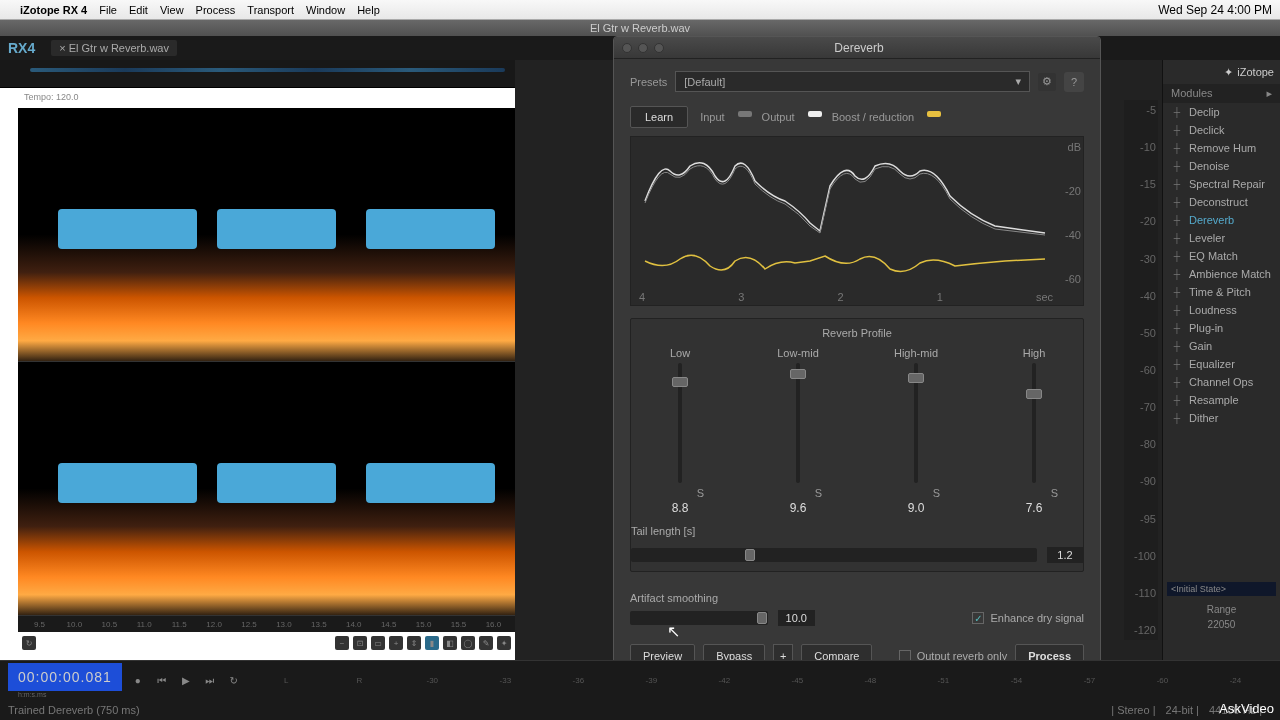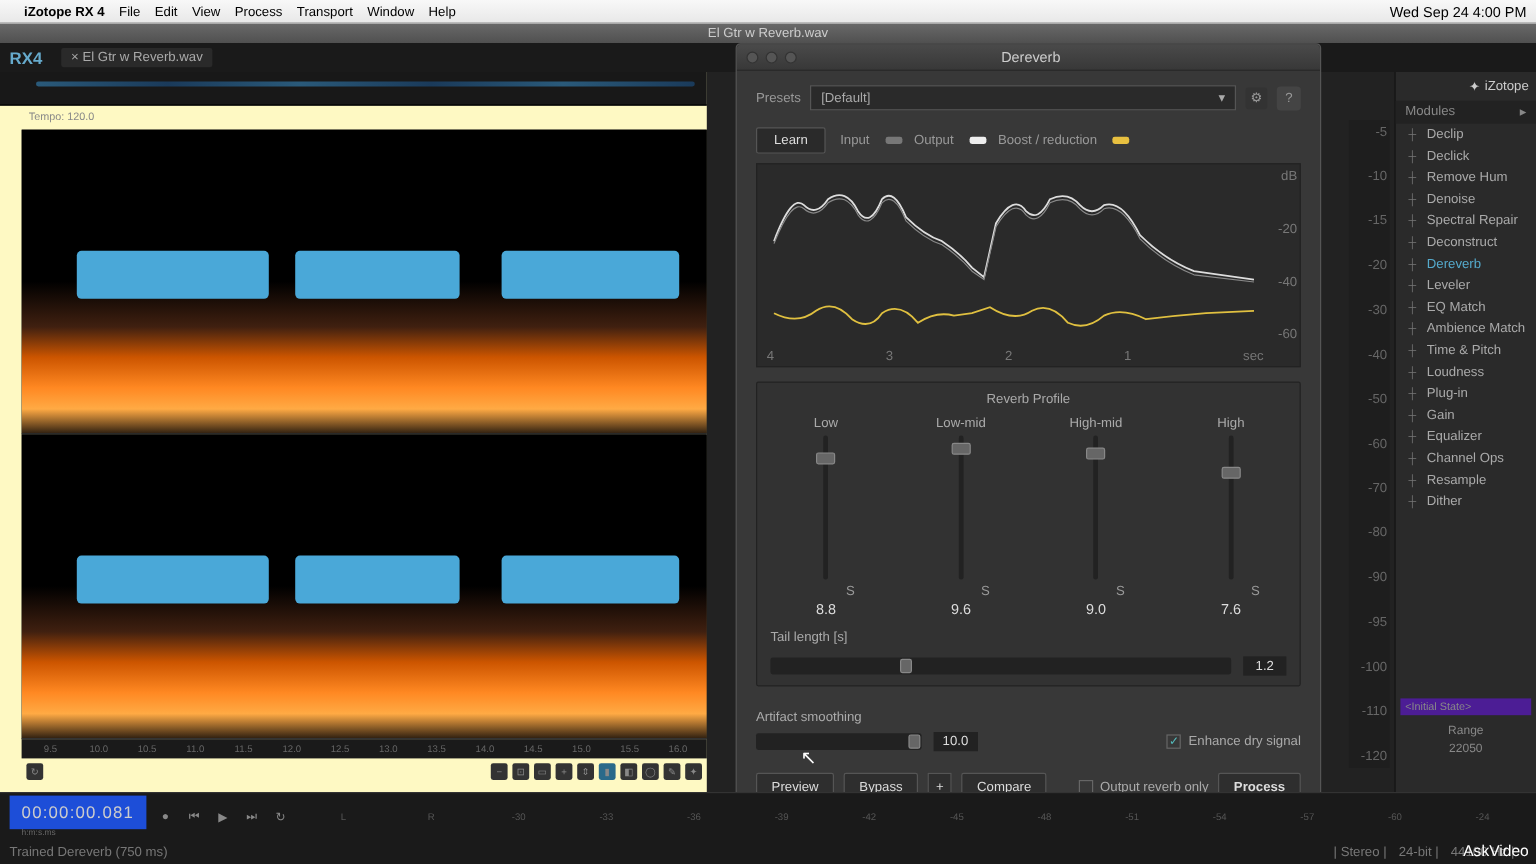--- a/index.html
+++ b/index.html
@@ -9,21 +9,21 @@
 .menubar .app-name{font-weight:bold;margin-right:12px}
 .menubar .menu-item{margin-right:12px;cursor:default}
 .menubar .spacer{flex:1}
 .menubar .status{margin-left:8px;font-size:12px}
 .titlebar{height:16px;background:linear-gradient(#686868,#505050);display:flex;align-items:center;justify-content:center;color:#ccc;font-size:10px}
 .main{position:relative;height:684px;background:#222}
 .top-row{height:24px;background:#1a1a1a;display:flex;align-items:center;padding:0 8px}
 .logo{color:#6ac;font-weight:bold;font-size:14px;margin-right:16px}
 .tab{background:#2a2a2a;padding:2px 8px;color:#aaa;border-radius:2px}
 .content{position:relative;height:640px}
-.spectro{position:absolute;left:0;top:0;width:589px;height:600px;background:#fef9c3}
+.spectro{position:absolute;left:0;top:0;width:515px;height:600px;background:#ffffff}
 .spec-overview{height:28px;background:#181818;border-bottom:1px solid #000;position:relative}
 .spec-overview::after{content:"";position:absolute;top:8px;left:30px;right:10px;height:4px;background:linear-gradient(90deg,#2a5a7a 0%,#1a3a5a 20%,#2a5a7a 40%,#1a3a5a 60%,#2a5a7a 80%,#1a3a5a 100%);border-radius:2px}
 .tempo{position:absolute;top:32px;left:24px;font-size:9px;color:#888;z-index:2}
 .spec-views{position:absolute;top:48px;left:18px;right:0;bottom:44px;display:flex;flex-direction:column}
 .spec-view{flex:1;position:relative;background:#0a0a0a;border-bottom:1px solid #333;overflow:hidden}
 .spec-bg{position:absolute;inset:0;background:linear-gradient(to bottom,#000 0%,#000 25%,#000 50%,#402010 65%,#cc5500 75%,#ff8822 85%,#ffaa44 92%,#332211 100%)}
 .wave{position:absolute;top:40%;left:0;right:0;height:40px}
 .wave-seg{position:absolute;top:0;height:40px;background:#4aa8d8;border-radius:4px}
 .timeline{position:absolute;bottom:28px;left:18px;right:0;height:16px;background:#1a1a1a;display:flex;align-items:center;padding:0 4px}
 .timeline span{flex:1;font-size:8px;color:#666;text-align:center}
@@ -36,34 +36,34 @@
 .tl div{width:10px;height:10px;border-radius:50%;background:#555;border:1px solid #333}
 .panel-title .pt{flex:1;text-align:center;color:#ccc;font-size:12px}
 .panel-body{padding:12px 16px}
 .preset-row{display:flex;align-items:center;gap:8px;margin-bottom:14px}
 .preset-lbl{color:#999}
 .preset-sel{flex:1;background:#2a2a2a;border:1px solid #555;padding:3px 8px;color:#aaa;display:flex;align-items:center;justify-content:space-between}
 .gear{width:18px;height:18px;background:#333;border-radius:2px;display:flex;align-items:center;justify-content:center}
 .help{width:20px;height:20px;background:#444;border-radius:3px;display:flex;align-items:center;justify-content:center;color:#999;margin-left:auto}
 .learn-row{display:flex;align-items:center;gap:12px;margin-bottom:8px}
 .learn-btn{background:#2a2a2a;border:1px solid #555;padding:4px 14px;color:#ddd;border-radius:2px}
-.legend{display:flex;gap:10px;font-size:10px;color:#999;align-items:center}
+.legend{display:flex;gap:10px;font-size:10px;color:#999;}
 .sw{width:14px;height:6px;border-radius:2px;display:inline-block;margin-left:3px}
 .graph{height:170px;background:#2a2a2a;border:1px solid #222;position:relative;margin-bottom:12px}
 .graph-y{position:absolute;right:2px;top:4px;bottom:20px;width:24px;display:flex;flex-direction:column;justify-content:space-between;text-align:right;font-size:9px;color:#777}
 .graph-x{position:absolute;bottom:2px;left:8px;right:30px;display:flex;justify-content:space-between;font-size:9px;color:#777}
 .graph svg{position:absolute;left:4px;top:4px;right:28px;bottom:18px}
 .section-row{display:flex;gap:12px;margin-bottom:10px}
 .reduction{width:70px}
 .sec-lbl{text-align:center;color:#aaa;margin-bottom:8px;font-size:11px}
 .vslider{height:200px;position:relative;margin:0 auto;width:20px}
 .vslider .track{position:absolute;left:8px;top:0;bottom:0;width:4px;background:#222;border-radius:2px}
 .vslider .thumb{position:absolute;left:2px;width:16px;height:10px;background:#666;border:1px solid #888;border-radius:2px}
 .vval{text-align:center;margin-top:6px;color:#ddd;font-size:12px}
-.reverb{flex:1;background:#323232;border:1px solid #222;padding:8px 11px;border-radius:2px}
+.reverb{flex:1;background:#323232;border:1px solid #222;padding:8px 0;border-radius:2px}
 .bands{display:flex;gap:20px;justify-content:space-around}
 .band{text-align:center;width:60px}
 .band-lbl{color:#aaa;margin-bottom:4px;font-size:11px}
 .band .vslider{height:120px}
 .band .s-btn{margin-top:4px;text-align:right;padding-right:6px;color:#999;font-size:11px}
 .band .bval{color:#ddd;margin-top:2px;font-size:12px}
 .tail-row{display:flex;align-items:center;gap:10px;margin-top:10px}
 .hslider{flex:1;height:14px;background:#222;border-radius:2px;position:relative}
 .hslider .ht{position:absolute;top:1px;width:10px;height:12px;background:#666;border:1px solid #888;border-radius:2px}
 .val-box{background:#222;padding:2px 8px;color:#ddd;min-width:36px;text-align:center}
@@ -76,21 +76,21 @@
 .abtn{background:#2e2e2e;border:1px solid #555;padding:5px 12px;color:#ddd;border-radius:2px}
 .abtn.pr{font-weight:bold}
 .plus{background:#2e2e2e;border:1px solid #555;width:20px;height:24px;display:flex;align-items:center;justify-content:center;color:#ddd}
 .sidebar{position:absolute;right:0;top:0;width:118px;height:640px;background:#2a2a2a;border-left:1px solid #111}
 .sb-logo{height:24px;display:flex;align-items:center;justify-content:flex-end;padding:0 6px;color:#ccc;font-size:11px;gap:4px}
 .sb-hdr{background:#222;padding:3px 8px;color:#888;font-size:10px;display:flex;justify-content:space-between;}
 .mod{padding:3px 8px;display:flex;align-items:center;gap:6px;color:#aaa;cursor:default}
 .mod.active{color:#5ac}
 .mod .mi{width:12px;height:12px;display:flex;align-items:center;justify-content:center;font-size:9px;color:#777}
 .sb-bottom{position:absolute;bottom:70px;left:0;right:0}
-.initial{background:#4c1d95;margin:4px;padding:2px 4px;font-size:9px;color:#888}
+.initial{background:#0f172a;margin:4px;padding:2px 4px;font-size:9px;color:#888}
 .range{text-align:center;padding:4px;color:#888;font-size:10px}
 .range-v{text-align:center;color:#888;font-size:10px}
 .meters{position:absolute;right:122px;top:40px;bottom:60px;width:34px;background:#1e1e1e;display:flex;flex-direction:column}
 .meter-scale{flex:1;display:flex;flex-direction:column;justify-content:space-between;padding:4px 2px;font-size:8px;color:#666;text-align:right}
 .bottom-bar{position:absolute;bottom:20px;left:0;right:0;height:40px;background:#1a1a1a;border-top:1px solid #333;display:flex;align-items:center;padding:0 8px;gap:8px}
 .timecode{background:#1d4ed8;padding:6px 10px;color:#ccc;font-size:14px;font-family:Liberation Sans, sans-serif;letter-spacing:1px}
 .tc-sub{font-size:7px;color:#666;padding-left:10px}
 .tctrl{width:16px;height:16px;display:flex;align-items:center;justify-content:center;color:#888;font-size:10px}
 .ruler{flex:1;height:20px;position:relative;display:flex;align-items:center}
 .ruler span{flex:1;font-size:8px;color:#555;text-align:center}

